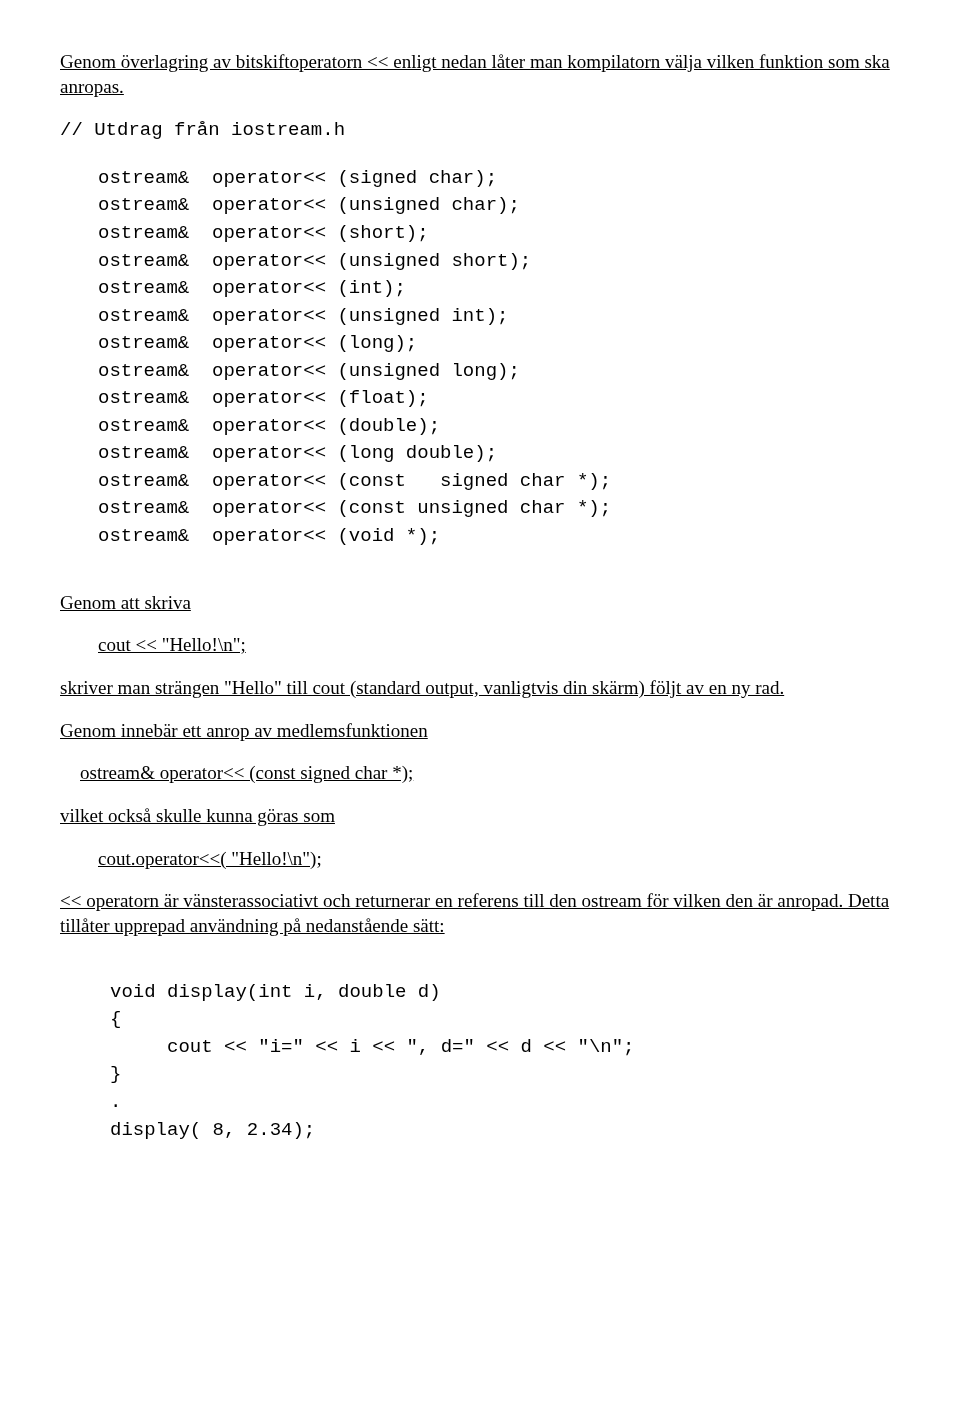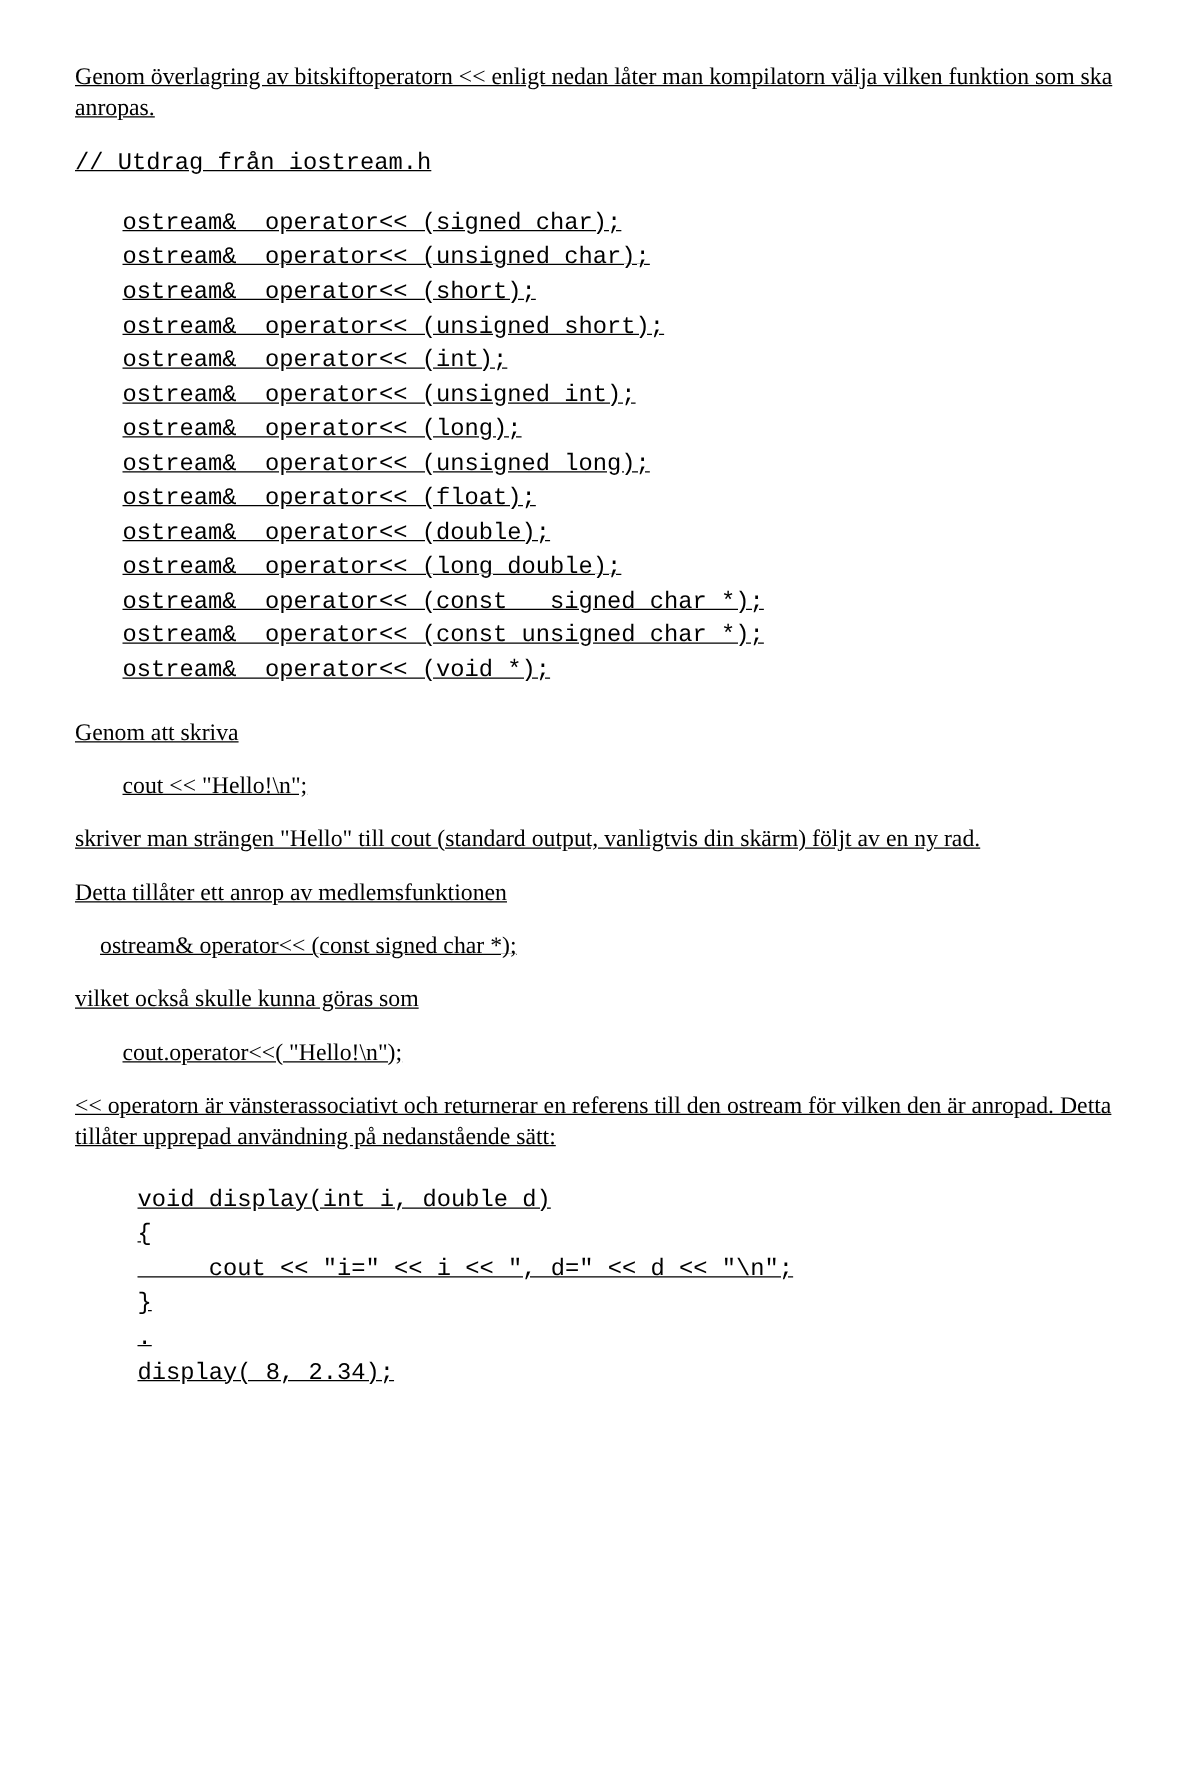--- a/index.html
+++ b/index.html
@@ -15,30 +15,29 @@
     }
     p {
       margin: 0 0 18px 0;
       text-decoration: underline;
     }
     .code-block {
       font-family: "Courier New", Courier, monospace;
       white-space: pre;
       margin: 0 0 20px 0;
       line-height: 1.45;
-      text-decoration: underline;
     }
     .indent {
       padding-left: 38px;
     }
     .indent2 {
       padding-left: 50px;
     }
     .mt-large {
-      margin-top: 24px;
+      margin-top: 40px;
     }
   </style>
 </head>
 <body>
 
 <p>Genom överlagring av bitskiftoperatorn &lt;&lt; enligt nedan låter man kompilatorn välja vilken funktion som ska anropas.</p>
 
 <div class="code-block">// Utdrag från iostream.h</div>
 <div class="code-block indent">ostream&amp;  operator&lt;&lt; (signed char);
 ostream&amp;  operator&lt;&lt; (unsigned char);
@@ -54,21 +53,21 @@
 ostream&amp;  operator&lt;&lt; (const   signed char *);
 ostream&amp;  operator&lt;&lt; (const unsigned char *);
 ostream&amp;  operator&lt;&lt; (void *);</div>
 
 <p class="mt-large">Genom att skriva</p>
 
 <p class="indent">cout &lt;&lt; "Hello!\n";</p>
 
 <p>skriver man strängen "Hello" till cout (standard output, vanligtvis din skärm) följt av en ny rad.</p>
 
-<p>Detta tillåter ett anrop av medlemsfunktionen</p>
+<p>Genom innebär ett anrop av medlemsfunktionen</p>
 
 <p class="" style="padding-left:20px;">ostream&amp;  operator&lt;&lt; (const   signed char *);</p>
 
 <p>vilket också skulle kunna göras som</p>
 
 <p class="indent">cout.operator&lt;&lt;( "Hello!\n");</p>
 
 <p>&lt;&lt; operatorn är vänsterassociativt och returnerar en referens till den ostream för vilken den är anropad. Detta tillåter upprepad användning på nedanstående sätt:</p>
 
 <div class="code-block indent2 mt-large">void display(int i, double d)

